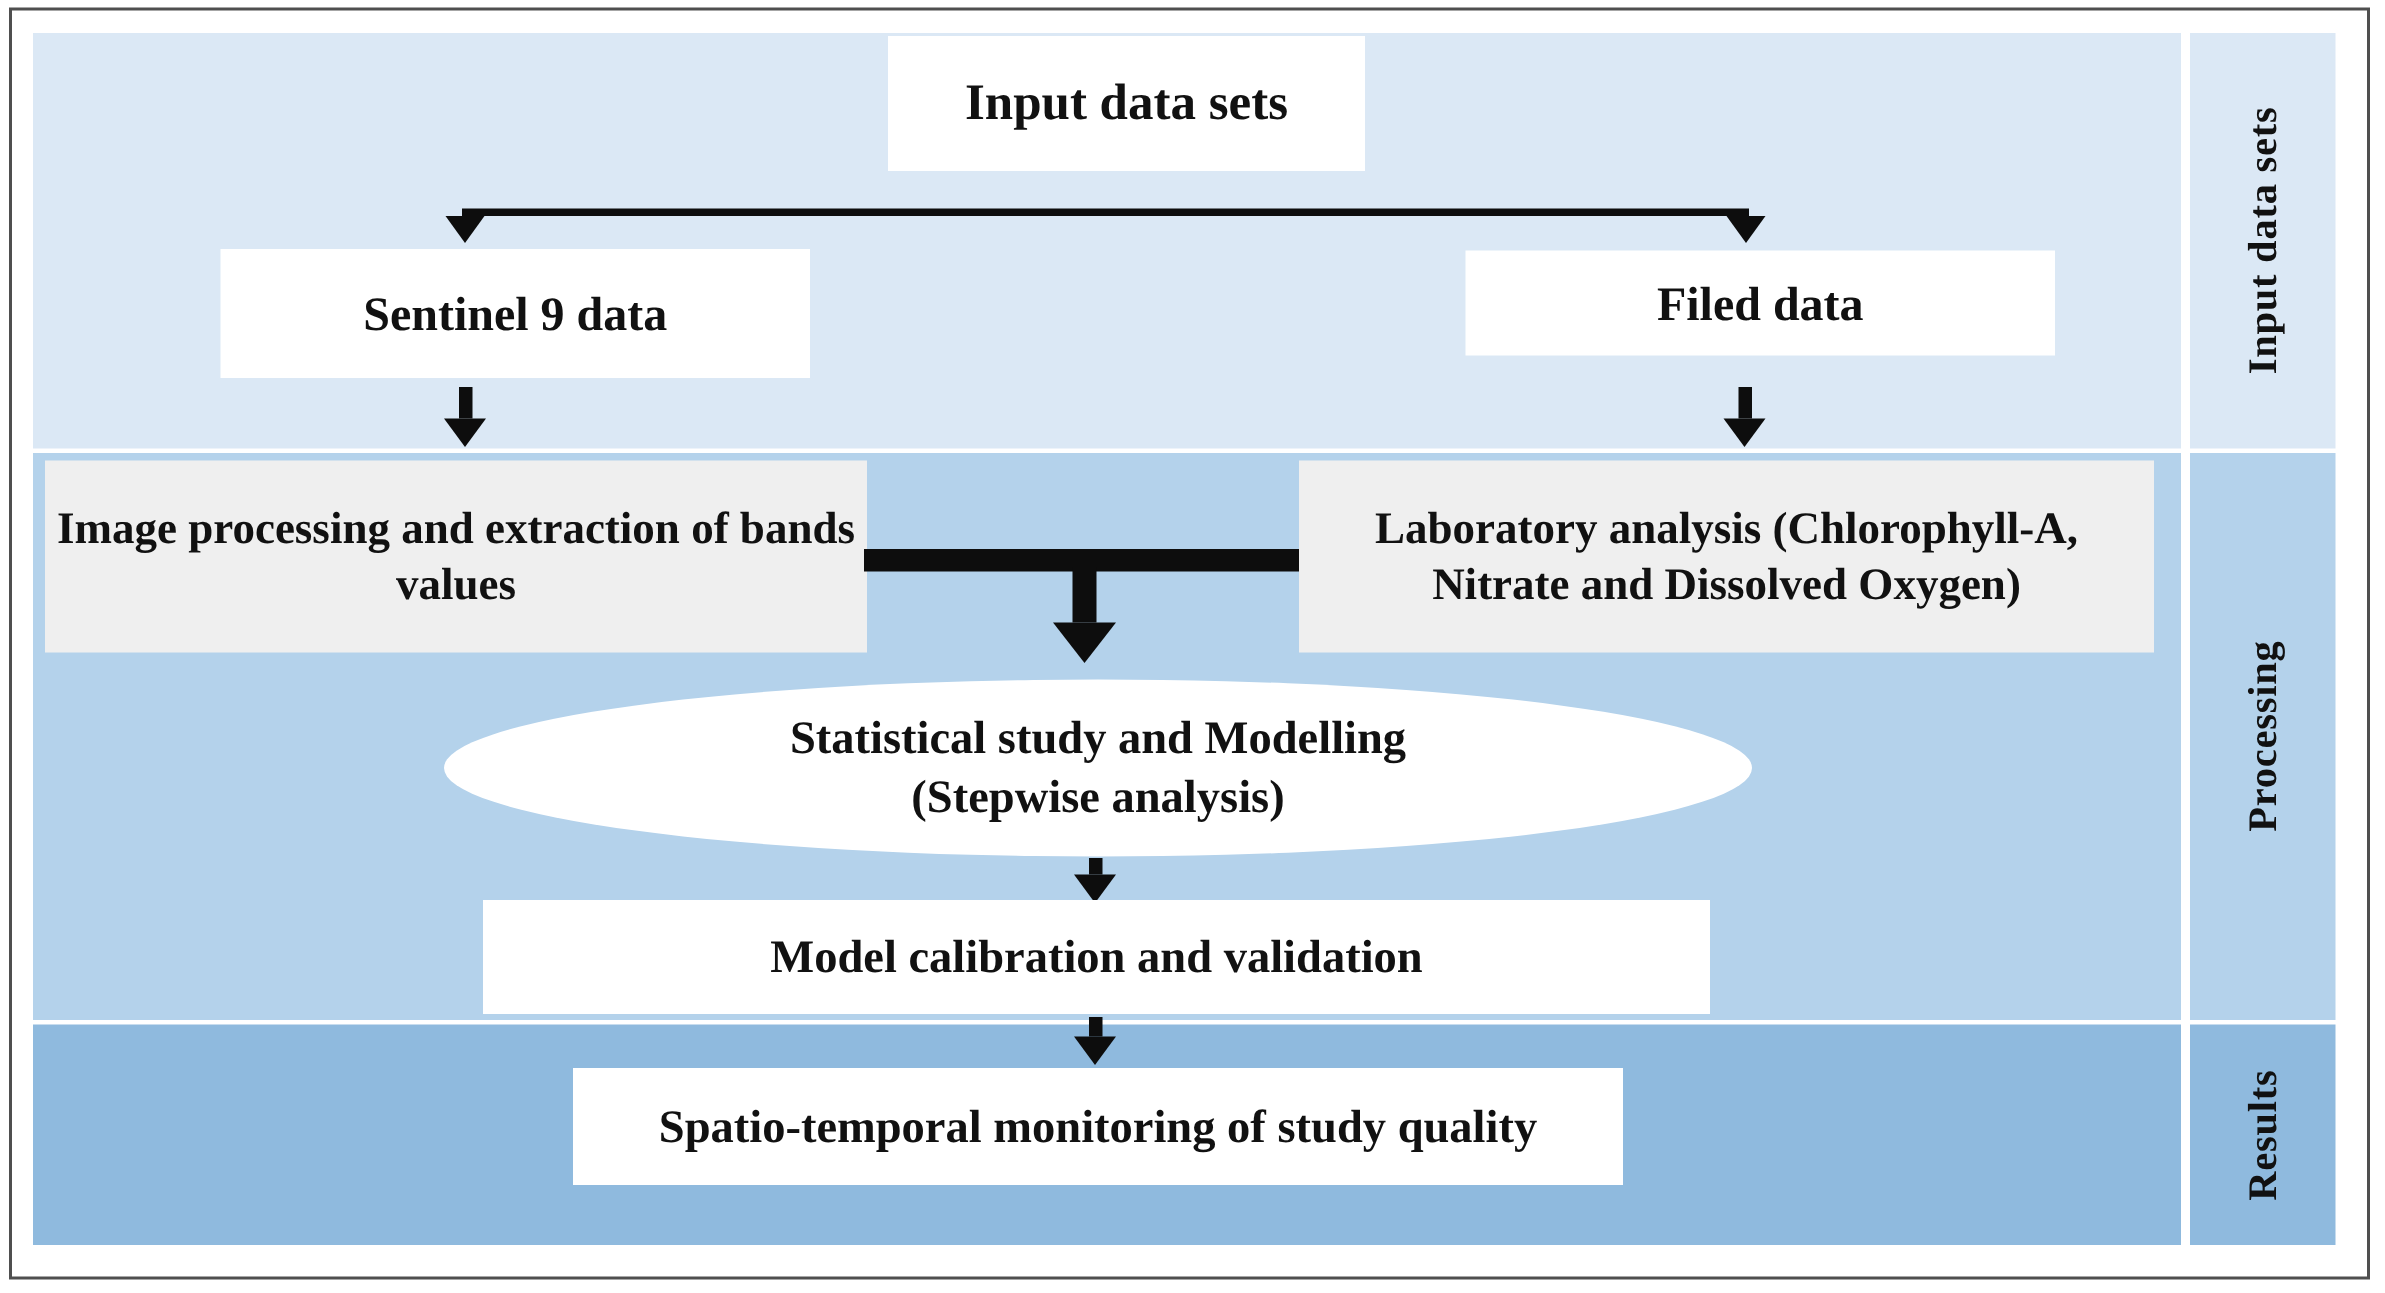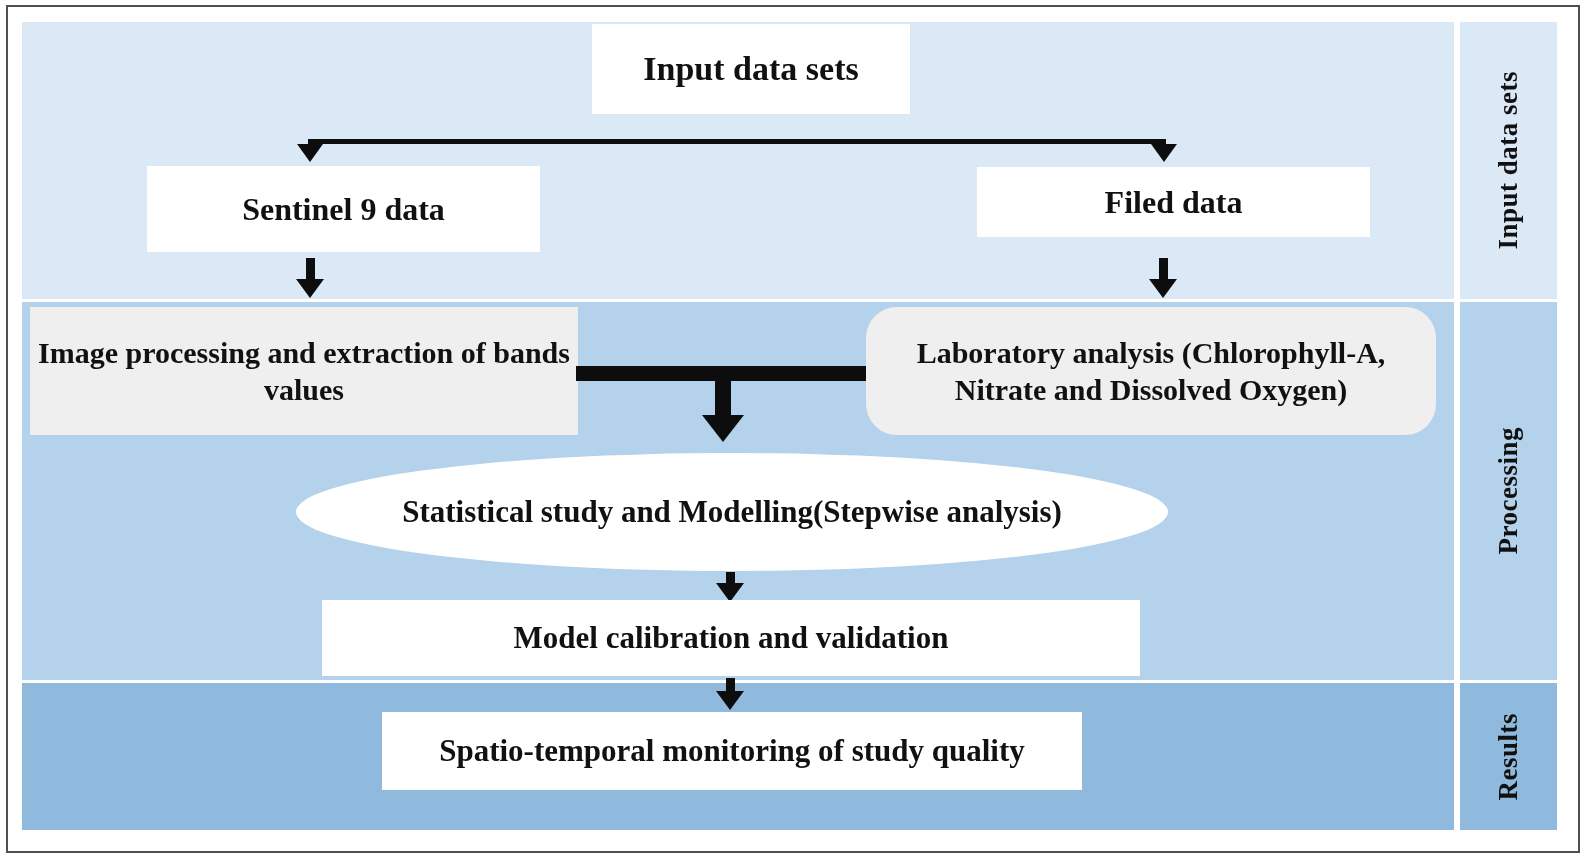--- a/index.html
+++ b/index.html
@@ -39,24 +39,24 @@
     position:absolute;display:flex;align-items:center;justify-content:center;
     text-align:center;font-weight:700;box-sizing:border-box;line-height:1.25;
   }
   .node-white{background:#ffffff;}
   .node-gray{background:var(--node-gray);}
 
   .title-box{left:592px;top:24px;width:318px;height:90px;font-size:34px;}
   .sentinel-box{left:147px;top:166px;width:393px;height:86px;font-size:32px;}
   .field-box{left:977px;top:167px;width:393px;height:70px;font-size:32px;}
   .imgproc-box{left:30px;top:307px;width:548px;height:128px;font-size:30px;padding:0 0;}
-  .lab-box{left:866px;top:307px;width:570px;height:128px;font-size:30px;padding:0 14px;border-radius:31px;}
+  .lab-box{left:866px;top:307px;width:570px;height:128px;font-size:30px;padding:0 14px;}
   .ellipse{
     left:296px;top:453px;width:872px;height:118px;background:#ffffff;border-radius:50%;
-    font-size:31px;flex-direction:row;
+    font-size:31px;flex-direction:column;
   }
   .calib-box{left:322px;top:600px;width:818px;height:76px;font-size:31px;text-align:center;}
   .monitor-box{left:382px;top:712px;width:700px;height:78px;font-size:31px;}
 
   
   .split-line{position:absolute;left:308px;top:139px;width:858px;height:5px;background:var(--arrow);}
   .split-head{
     position:absolute;width:0;height:0;top:144px;
     border-left:13px solid transparent;border-right:13px solid transparent;border-top:18px solid var(--arrow);
   }

